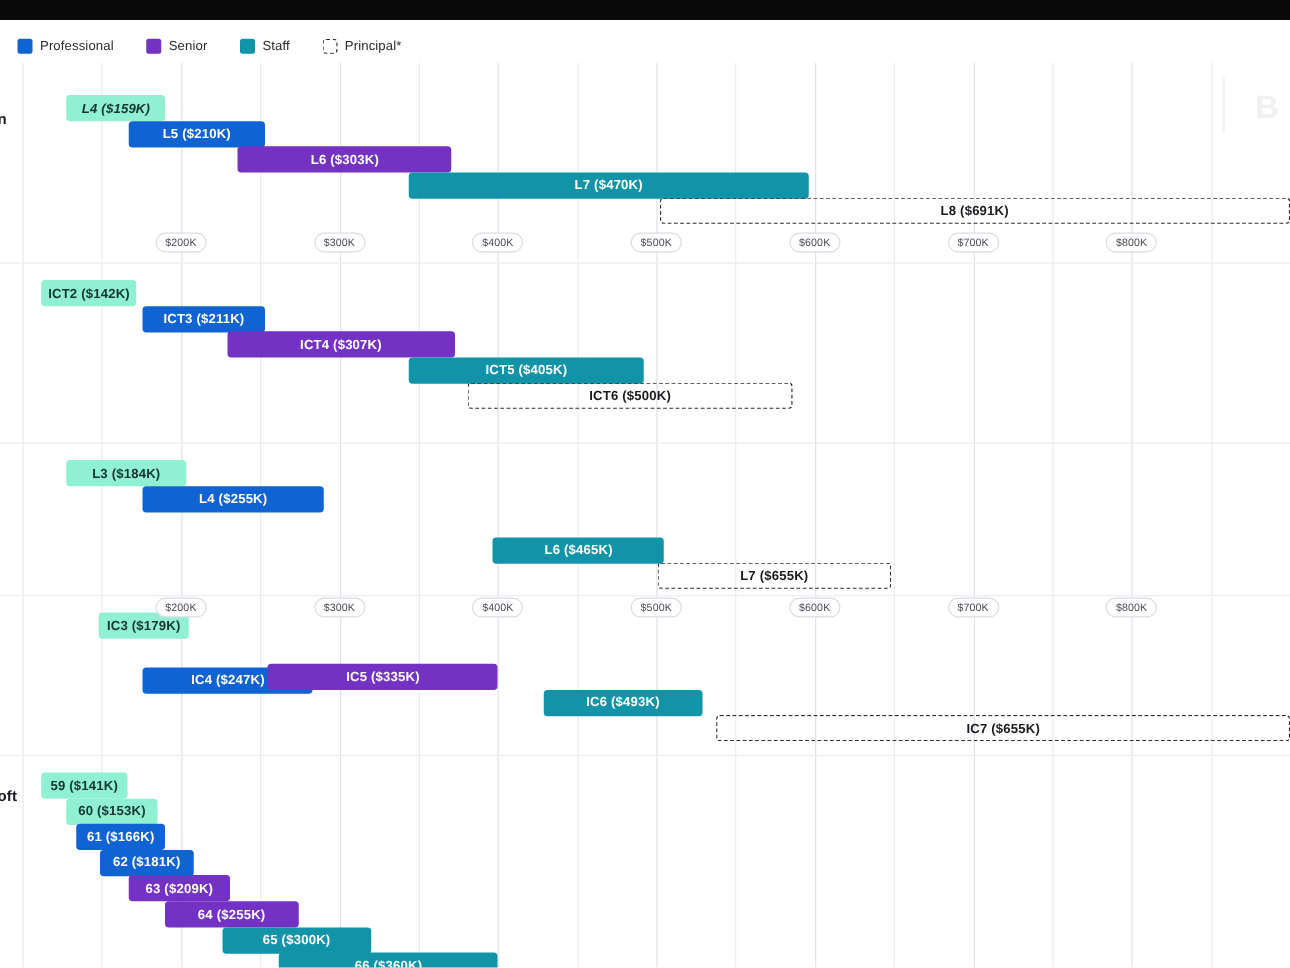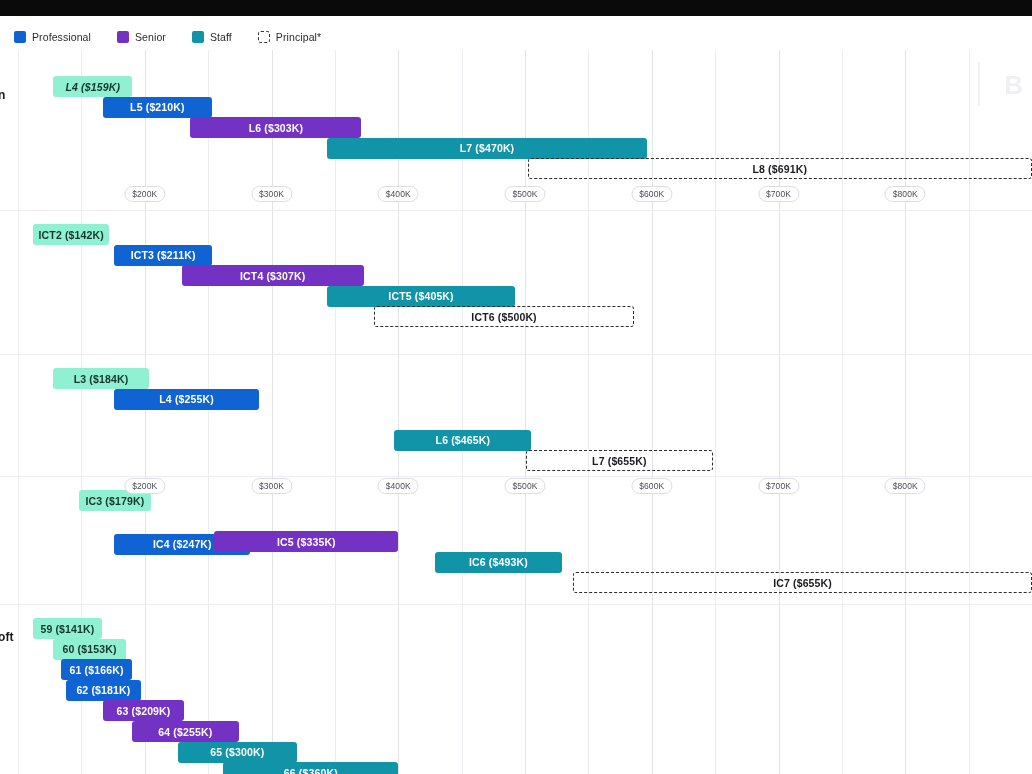--- a/index.html
+++ b/index.html
@@ -215,20 +215,20 @@
       <div class="bar entry" style="left: 78.84px; width: 72.2475px; top: 440px; height: 21px;">IC3 ($179K)</div>
       <div class="bar professional" style="left: 114.33px; width: 136px; top: 460.6px; height: 21px; margin-top: 23px;">IC4 ($247K)</div>
       <div class="bar senior" style="left: 214.463px; width: 183.787px; top: 481.2px; height: 21px;">IC5 ($335K)</div>
       <div class="bar staff" style="left: 435.007px; width: 126.75px; top: 501.8px; height: 21px;">IC6 ($493K)</div>
       <div class="bar principal" style="left: 573.165px; width: 458.835px; top: 522.4px; height: 21px;">IC7 ($655K)</div>
       <div class="section-rule" style="top: 554px;"></div>
       <div class="company-label" style="left: -2px; top: 580px;">oft</div>
       <div class="bar entry" style="left: 33.21px; width: 68.445px; top: 568px; height: 21px;">59 ($141K)</div>
       <div class="bar entry" style="left: 53.49px; width: 72.2475px; top: 588.6px; height: 21px;">60 ($153K)</div>
       <div class="bar professional" style="left: 61.095px; width: 70.98px; top: 609.2px; height: 21px;">61 ($166K)</div>
-      <div class="bar professional" style="left: 66px; width: 74.7825px; top: 629.8px; height: 21px;">62 ($181K)</div>
+      <div class="bar professional" style="left: 80px; width: 74.7825px; top: 629.8px; height: 21px;">62 ($181K)</div>
       <div class="bar senior" style="left: 102.922px; width: 81.12px; top: 650.4px; height: 21px;">63 ($209K)</div>
       <div class="bar senior" style="left: 132.075px; width: 106.47px; top: 671px; height: 21px;">64 ($255K)</div>
       <div class="bar staff" style="left: 177.705px; width: 119.145px; top: 691.6px; height: 21px;">65 ($300K)</div>
       <div class="bar staff" style="left: 223.335px; width: 174.915px; top: 712.2px; height: 21px;">66 ($360K)</div>
     </div>
 
 </div>
 
 </body></html>

